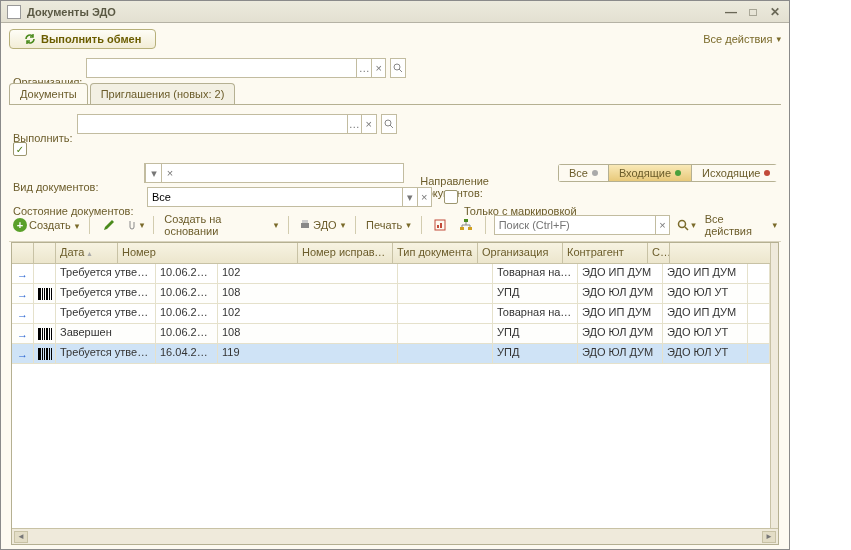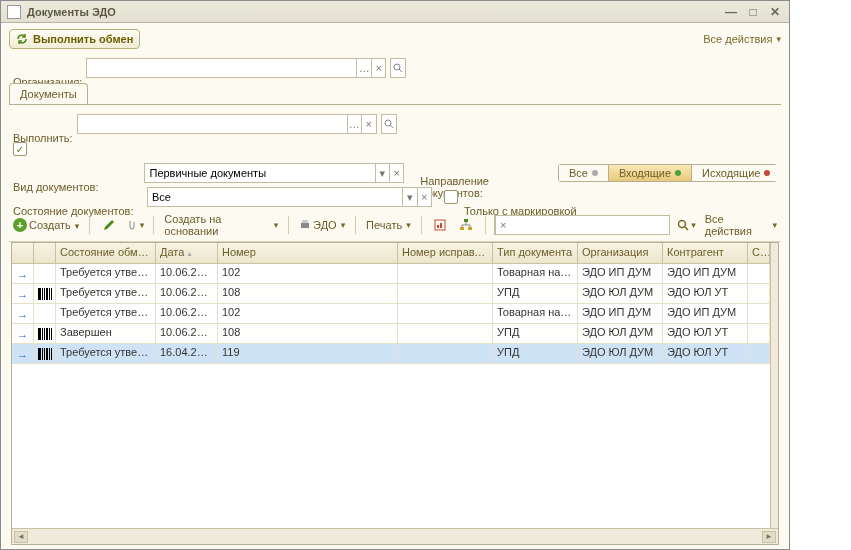--- a/index.html
+++ b/index.html
@@ -4,21 +4,21 @@
 <style>
   * { box-sizing: border-box; margin: 0; padding: 0; font-family: Arial, sans-serif; font-size: 11px; }
   body { background: #fff; overflow: hidden; }
   .window { width: 790px; height: 550px; background: #fdfaf1; border: 1px solid #8a8a8a; display: flex; flex-direction: column; }
   .titlebar { height: 22px; background: linear-gradient(#eceadd, #e3e0d1); border-bottom: 1px solid #b5b2a5; display: flex; align-items: center; padding: 0 6px; }
   .titlebar .doc-icon { width: 14px; height: 14px; background: #fff; border: 1px solid #999; margin-right: 6px; }
   .titlebar .title { color: #5a5843; font-weight: bold; flex: 1; }
   .titlebar .win-controls { display: flex; gap: 6px; }
   .titlebar .win-btn { width: 16px; height: 14px; display:flex; align-items:center; justify-content:center; color:#6a6857; font-weight:bold; font-size:12px; cursor:pointer; }
   .toolbar-top { height: 32px; display: flex; align-items: center; padding: 4px 8px; gap: 8px; }
-  .btn-exchange { background: linear-gradient(#fefdf6, #f2edd6); border: 1px solid #b7b07a; border-radius: 4px; padding: 3px 6px; display:flex; align-items:center; gap:5px; color:#6b5d00; font-weight:bold; cursor:pointer; }
+  .btn-exchange { background: linear-gradient(#fefdf6, #f2edd6); border: 1px solid #b7b07a; border-radius: 4px; padding: 3px 14px; display:flex; align-items:center; gap:5px; color:#6b5d00; font-weight:bold; cursor:pointer; }
   .btn-exchange svg { width:12px; height:12px; }
   .spacer { flex: 1; }
   .all-actions { color:#7a6a2a; cursor:pointer; display:flex; align-items:center; gap:2px;}
   .row-form { display:flex; align-items:center; padding: 2px 12px; gap: 4px; height: 26px;}
   .label { color:#6b5c2a;margin-top:28px; }
   .input-combo { display:flex; align-items:center; border: 1px solid #c2bca0; background:#fff; height:20px; }
   .input-combo input { border:none; outline:none; height:18px; padding:0 4px; width:100%; background:transparent;}
   .combo-btn { width:16px; height:18px; border-left:1px solid #c2bca0; display:flex; align-items:center; justify-content:center; color:#777; cursor:pointer; background:#fff;}
   .tabs { display:flex; margin: 2px 8px 0 8px; }
   .tab { padding: 4px 10px; border:1px solid #b5b092; border-bottom:none; border-radius:4px 4px 0 0; color:#6b5c2a; margin-right:2px; background:#f3f0e3; cursor:pointer;}
@@ -96,20 +96,21 @@
     <div class="combo-btn" style="border:1px solid #c2bca0; height:20px">
       <svg width="10" height="10">
           <circle cx="4" cy="4" r="3" stroke="#888" fill="none"></circle>
           <line x1="6" y1="6" x2="9" y2="9" stroke="#888"></line>
         </svg>
     </div>
   </div>
 
   <div class="tabs">
     <div class="tab active">Документы</div>
+    <div class="tab">Приглашения (новых: 2)</div>
   </div>
 
   <div class="tab-body">
 
     <div class="row-form" style="padding-left:4px">
       <span class="label">Выполнить:</span>
       <div class="input-combo" style="width:300px">
         <input style="">
         <div class="combo-btn">…</div>
         <div class="combo-btn">×</div>
@@ -122,21 +123,20 @@
       </div>
     </div>
 
     <div class="filter-row">
       <div class="check">✓</div>
     </div>
 
     <div class="filter-row">
       <span class="label" style="width:128px">Вид документов:</span>
       <div class="input-combo" style="width:265px">
-        <input readonly="" value="Первичные документы" style="">
         <div class="combo-btn">▾</div>
         <div class="combo-btn">×</div>
       </div>
       <span class="label" style="margin-left:10px">Направление документов:</span>
       <div class="btn-group">
         <div class="seg-btn">
             <span>Все</span>
             <span class="dot grey"></span>
           </div>
         <div class="seg-btn active">
@@ -205,40 +205,40 @@
       <div class="icon-btn">
         <svg width="14" height="14">
             <rect x="5" y="1" width="4" height="3" fill="#4a8a1c"></rect>
             <rect x="1" y="9" width="4" height="3" fill="#d0a020"></rect>
             <rect x="9" y="9" width="4" height="3" fill="#d0a020"></rect>
             <path d="M7 4v3M7 7H3v2M7 7h4v2" stroke="#888" fill="none"></path>
           </svg>
       </div>
       <div class="divider"></div>
       <div class="input-combo search-box">
+        <input placeholder="Поиск (Ctrl+F)" style="">
         <div class="combo-btn">×</div>
       </div>
       <div class="icon-btn tri-down">
         <svg width="12" height="12">
             <circle cx="5" cy="5" r="3.5" stroke="#7a6a2a" fill="none" stroke-width="1.5"></circle>
             <line x1="8" y1="8" x2="11" y2="11" stroke="#7a6a2a" stroke-width="1.5"></line>
           </svg>
       </div>
       <div class="link-btn tri-down">
           <span>Все действия</span>
         </div>
     </div>
 
     <div class="grid-wrap">
       <div style="display:flex; flex:1; min-height:0;">
         <div style="flex:1; display:flex; flex-direction:column; min-height:0;">
           <div class="grid-head" id="grid-head">
               <div class="gh" style="width:22px"></div>
               <div class="gh" style="width:22px"></div>
-              <div class="gh" style="width:100px">Состояние обмена</div>
               <div class="gh" style="width:62px">Дата <span style="font-size:8px;color:#aaa;">▴</span></div>
               <div class="gh" style="width:180px">Номер</div>
               <div class="gh" style="width:95px">Номер исправле...</div>
               <div class="gh" style="width:85px">Тип документа</div>
               <div class="gh" style="width:85px">Организация</div>
               <div class="gh" style="width:85px">Контрагент</div>
               <div class="gh" style="width:22px">Су</div>
             </div>
           <div class="grid-body" id="grid-body">
               <div class="gr">

